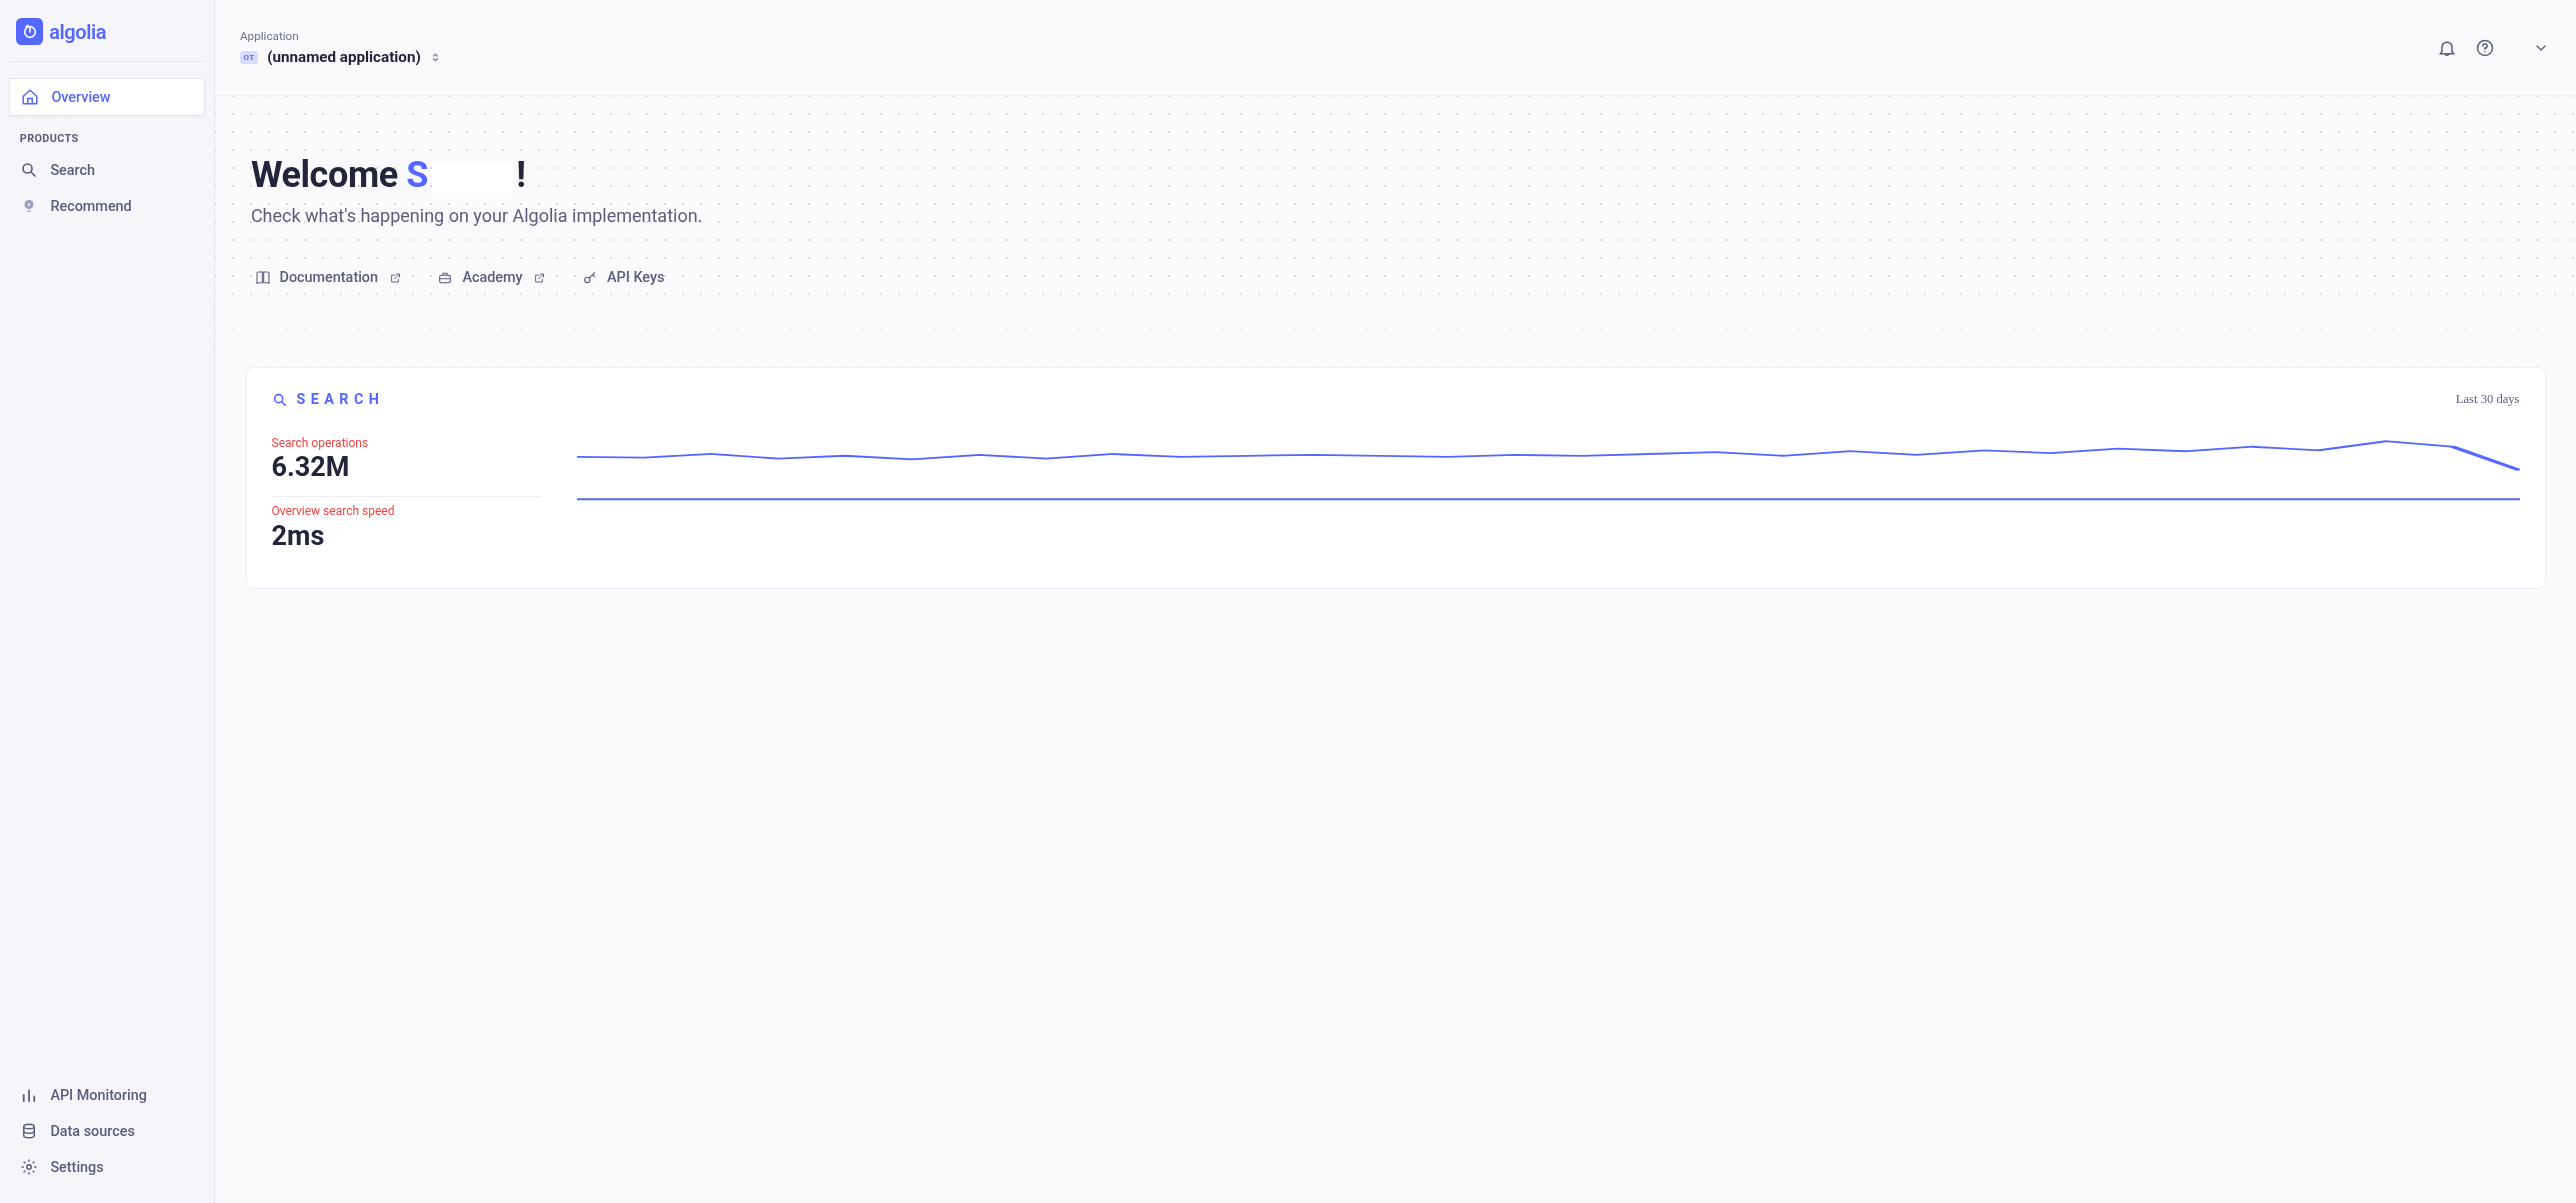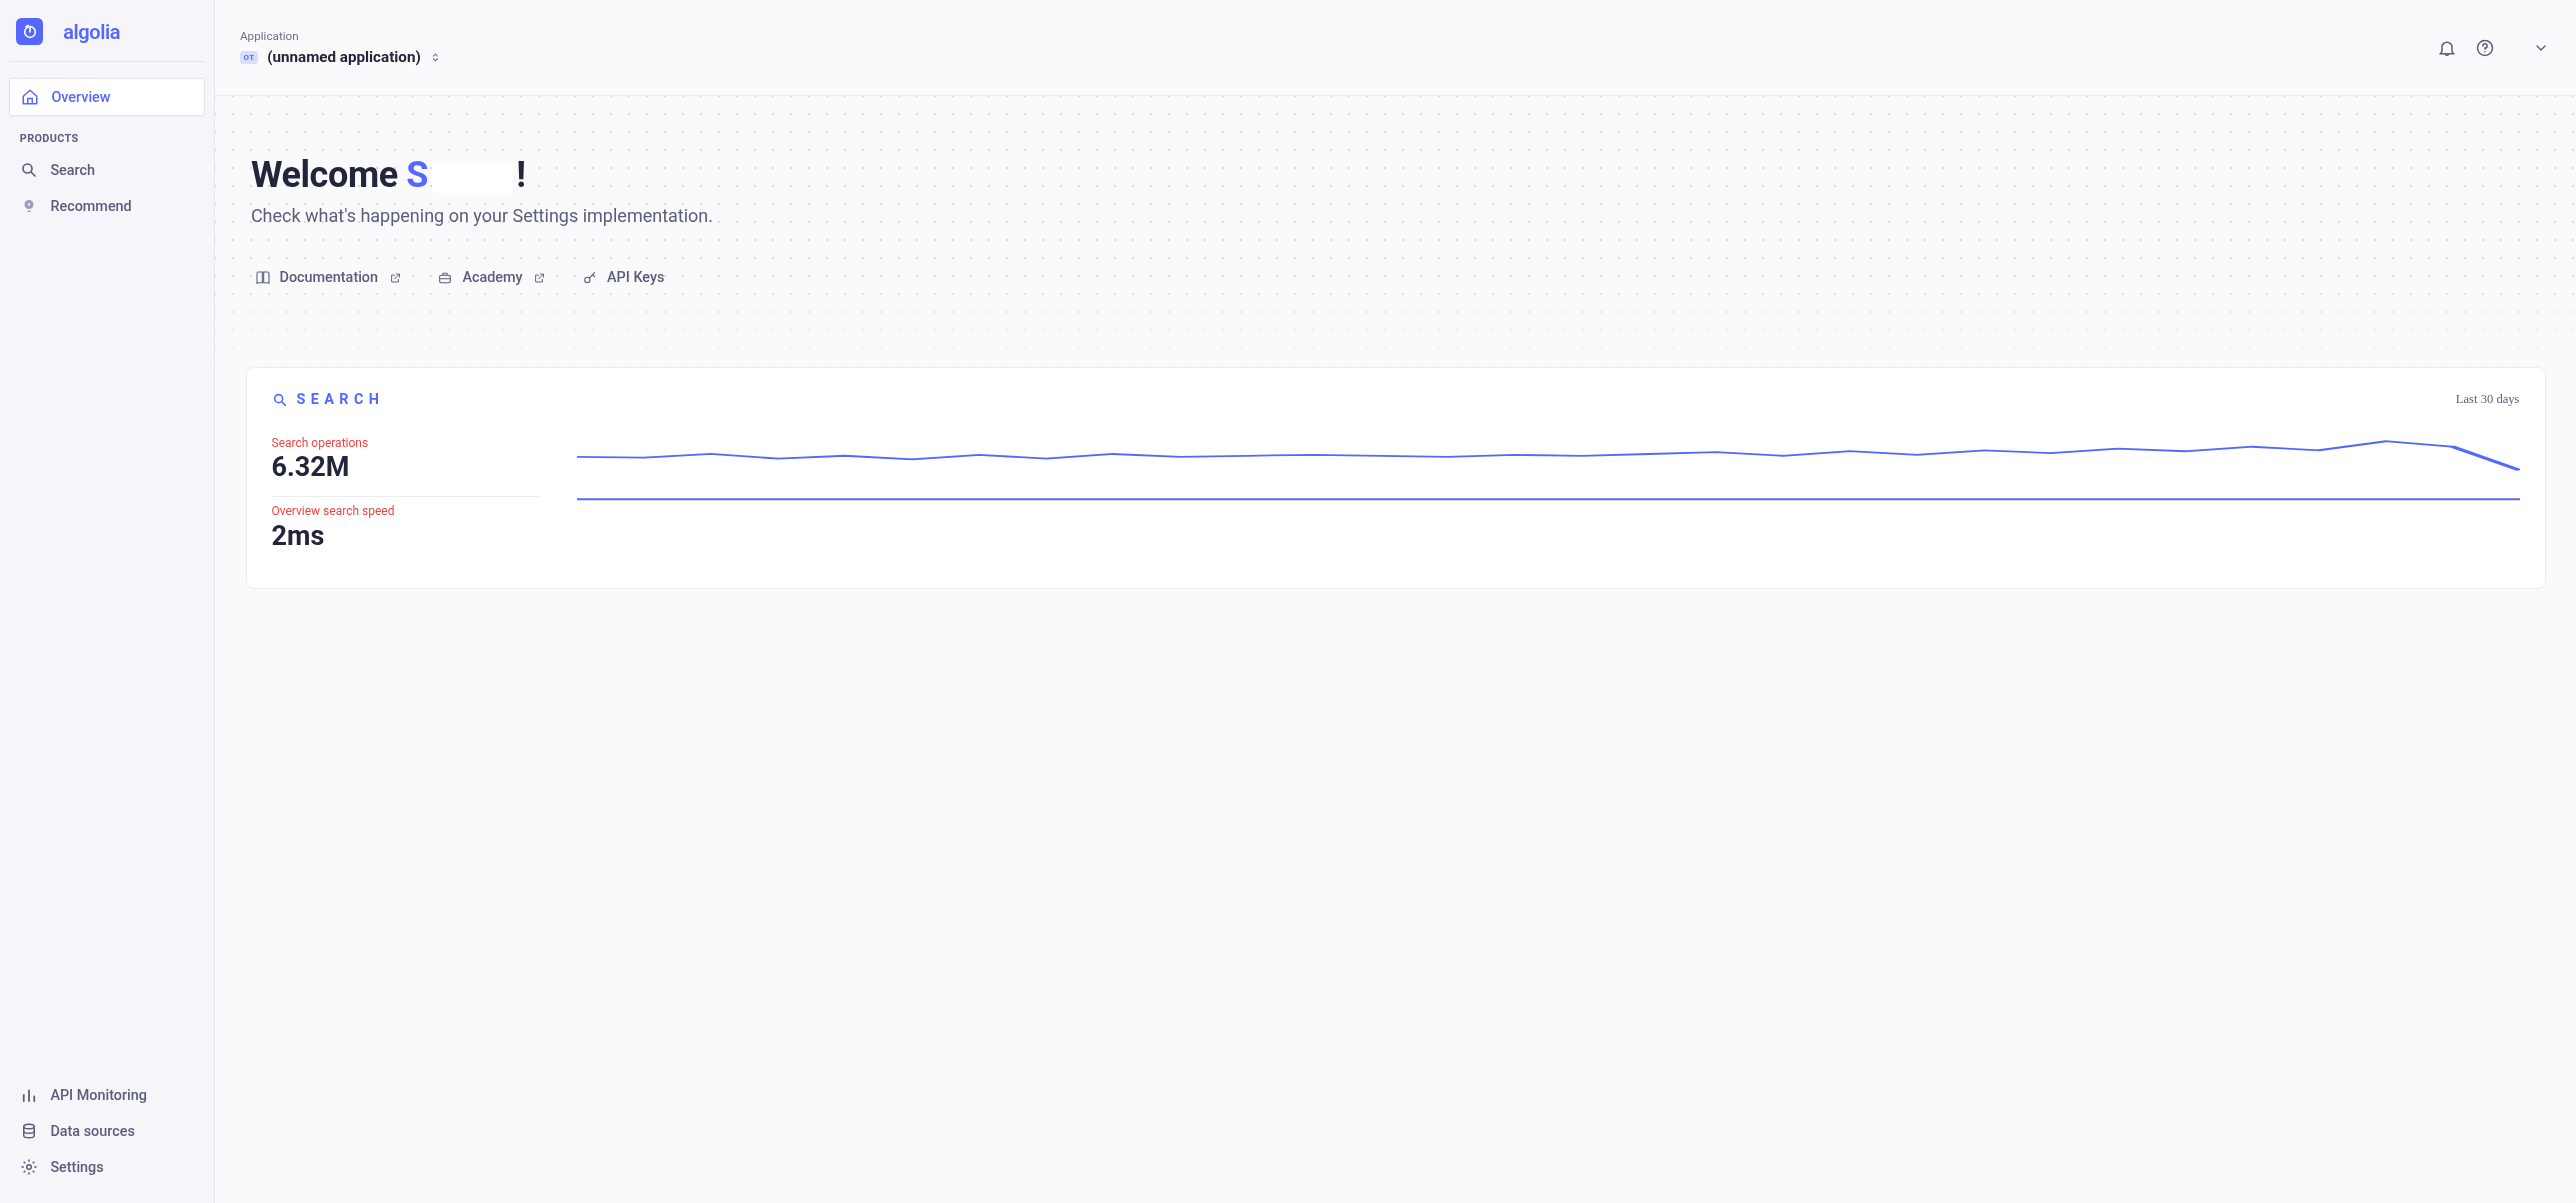--- a/index.html
+++ b/index.html
@@ -15,21 +15,21 @@
     width: 215px;
     background: #f5f5fa;
     border-right: 0.9px solid #e4e4ed;
     display: flex;
     flex-direction: column;
     padding: 18px 9px;
   }
   .logo-row {
     display: flex;
     align-items: center;
-    gap: 20px;
+    gap: 6px;
     padding: 0 7.2px 16px 7.2px;
     border-bottom: 0.9px solid #e4e4ed;
     margin-bottom: 16px;
   }
   .logo-mark {
     width: 27px; height: 27px;
     background: #5468ff;
     border-radius: 5.4px;
     display: flex; align-items: center; justify-content: center;
   }
@@ -274,21 +274,21 @@
       </div>
     </div>
 
     <div class="content">
       <div class="dots-bg"></div>
 
       <div class="hero">
         <h1>
           <span>Welcome </span><span class="name">S</span><span class="blank"></span><span>!</span>
         </h1>
-        <p class="hero-sub">Check what's happening on your Settings implementation.</p>
+        <p class="hero-sub">Check what's happening on your Algolia implementation.</p>
       </div>
 
       <div class="quick-links">
         <div class="ql">
           <span class="icon">
             <svg viewBox="0 0 24 24" width="16" height="16">
                 <path d="M3 5 A2 2 0 0 1 5 3 H11 V19 H5 A2 2 0 0 0 3 21 Z M21 5 A2 2 0 0 0 19 3 H13 V19 H19 A2 2 0 0 1 21 21 Z" fill="none" stroke="#5a5e7a" stroke-width="1.6"></path>
               </svg>
           </span>
           <span>Documentation</span>

